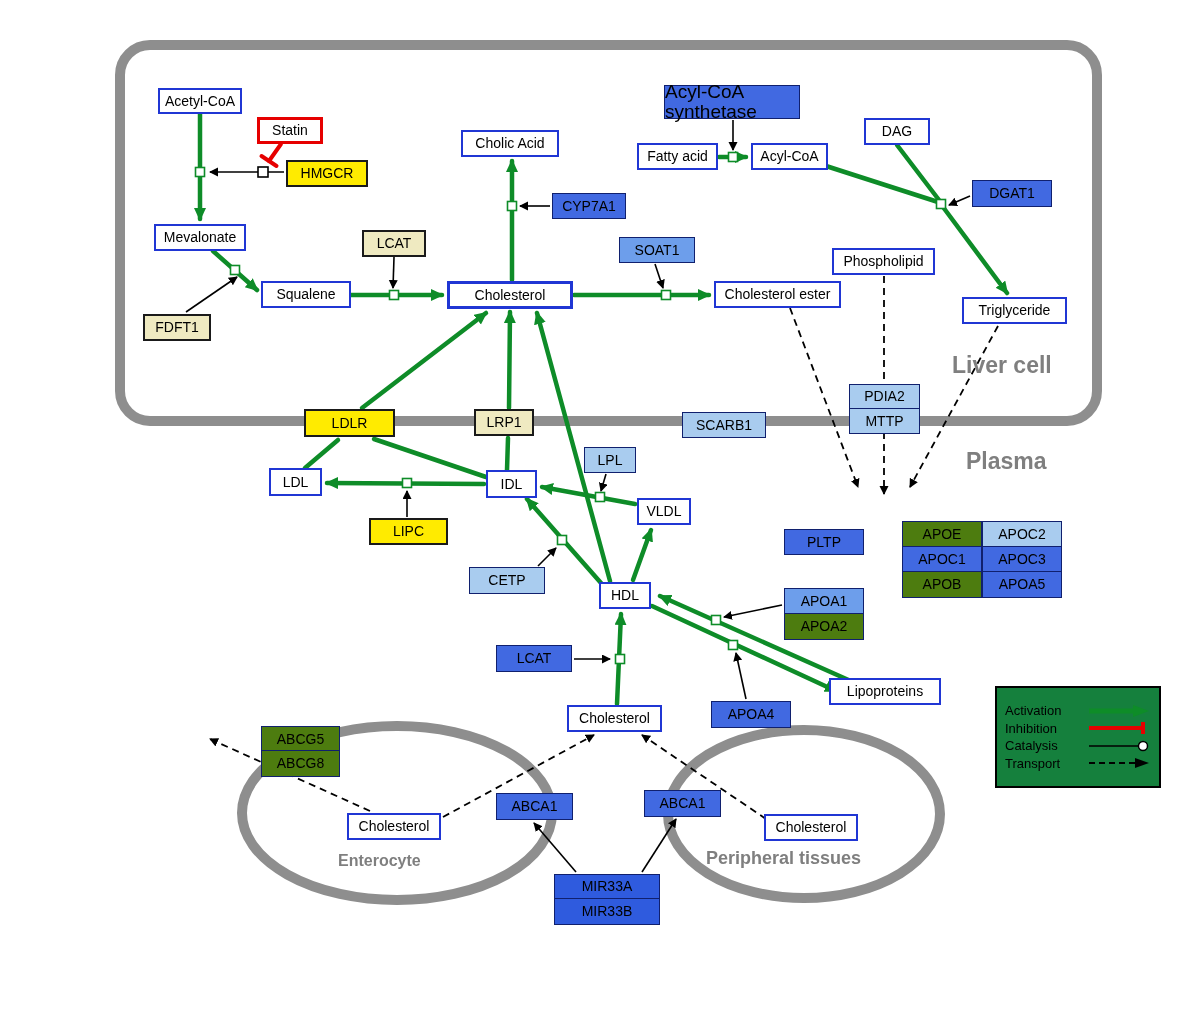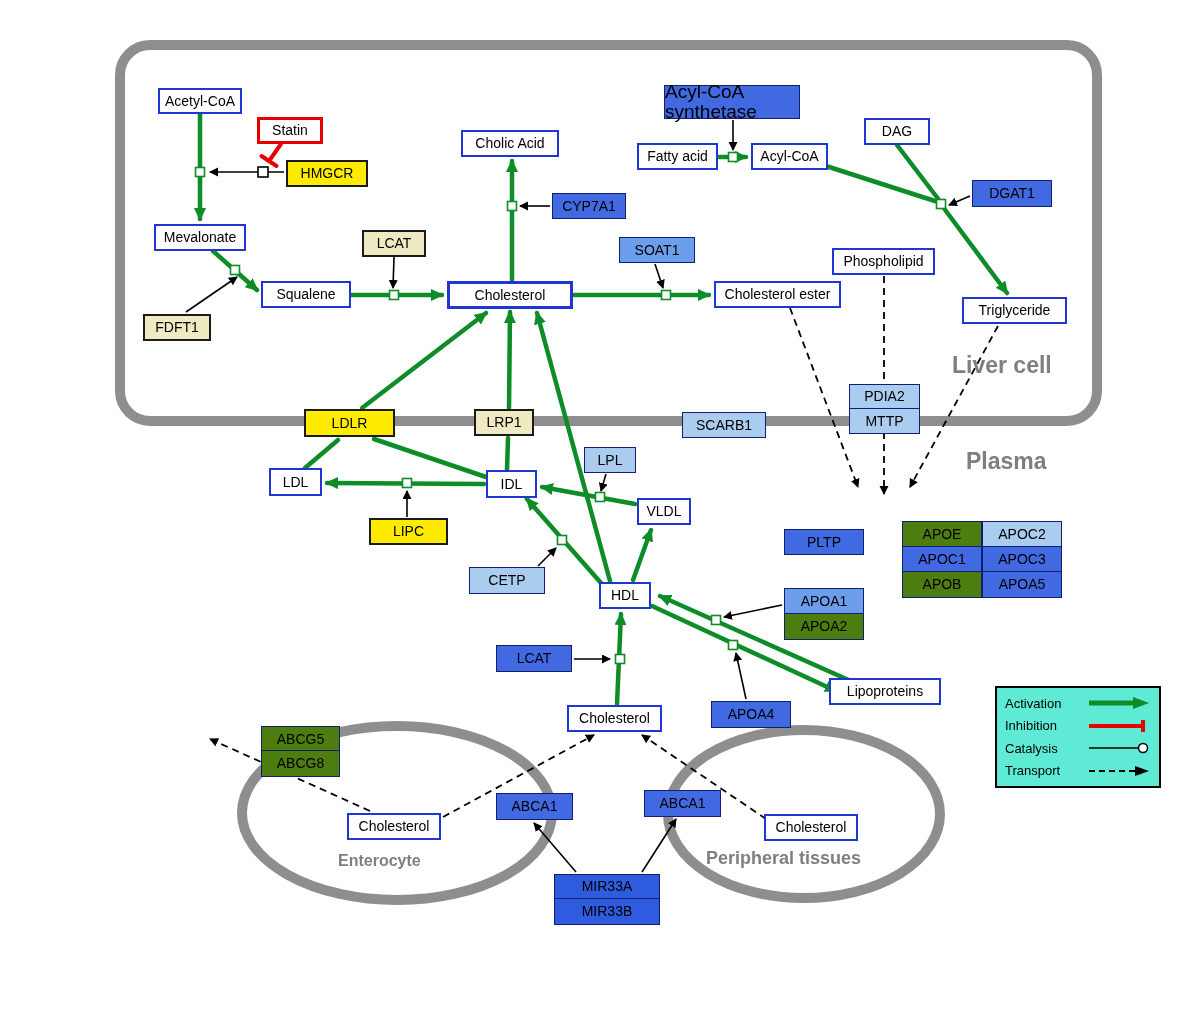--- a/index.html
+++ b/index.html
@@ -13,21 +13,21 @@
   .statin{background:#fff;border:3px solid #E60000;}
   .yellow{background:#FFEB00;border:2px solid #1a1a1a;}
   .pale{background:#EFEAC1;border:2px solid #1a1a1a;}
   .b-med{background:#4169E1;border:1.5px solid #10206e;}
   .b-medlight{background:#6D9EEB;border:1.5px solid #10206e;}
   .b-light{background:#A9CCEF;border:1.5px solid #10206e;}
   .b-dark{background:#4d7c0f;border:1.5px solid #10206e;}
   .b-royal{background:#2F5BDE;border:1.5px solid #10206e;}
   .rlabel{position:absolute;font-weight:bold;color:#7f7f7f;z-index:2;}
   .legend{position:absolute;left:995px;top:686px;width:166px;height:102px;border:2px solid #000;
-          background:#5eead4;z-index:2;box-sizing:border-box;padding:6px 8px;display:flex;
+          background:#15803d;z-index:2;box-sizing:border-box;padding:14px 8px;display:flex;
           flex-direction:column;justify-content:space-between;}
   .lrow{display:flex;align-items:center;justify-content:space-between;height:18px;}
   .lrow span{font-size:13px;color:#000;}
 </style>
 </head>
 <body>
 
 <div id="stage">
 
   <svg id="edges" width="1200" height="1013" viewBox="0 0 1200 1013">

